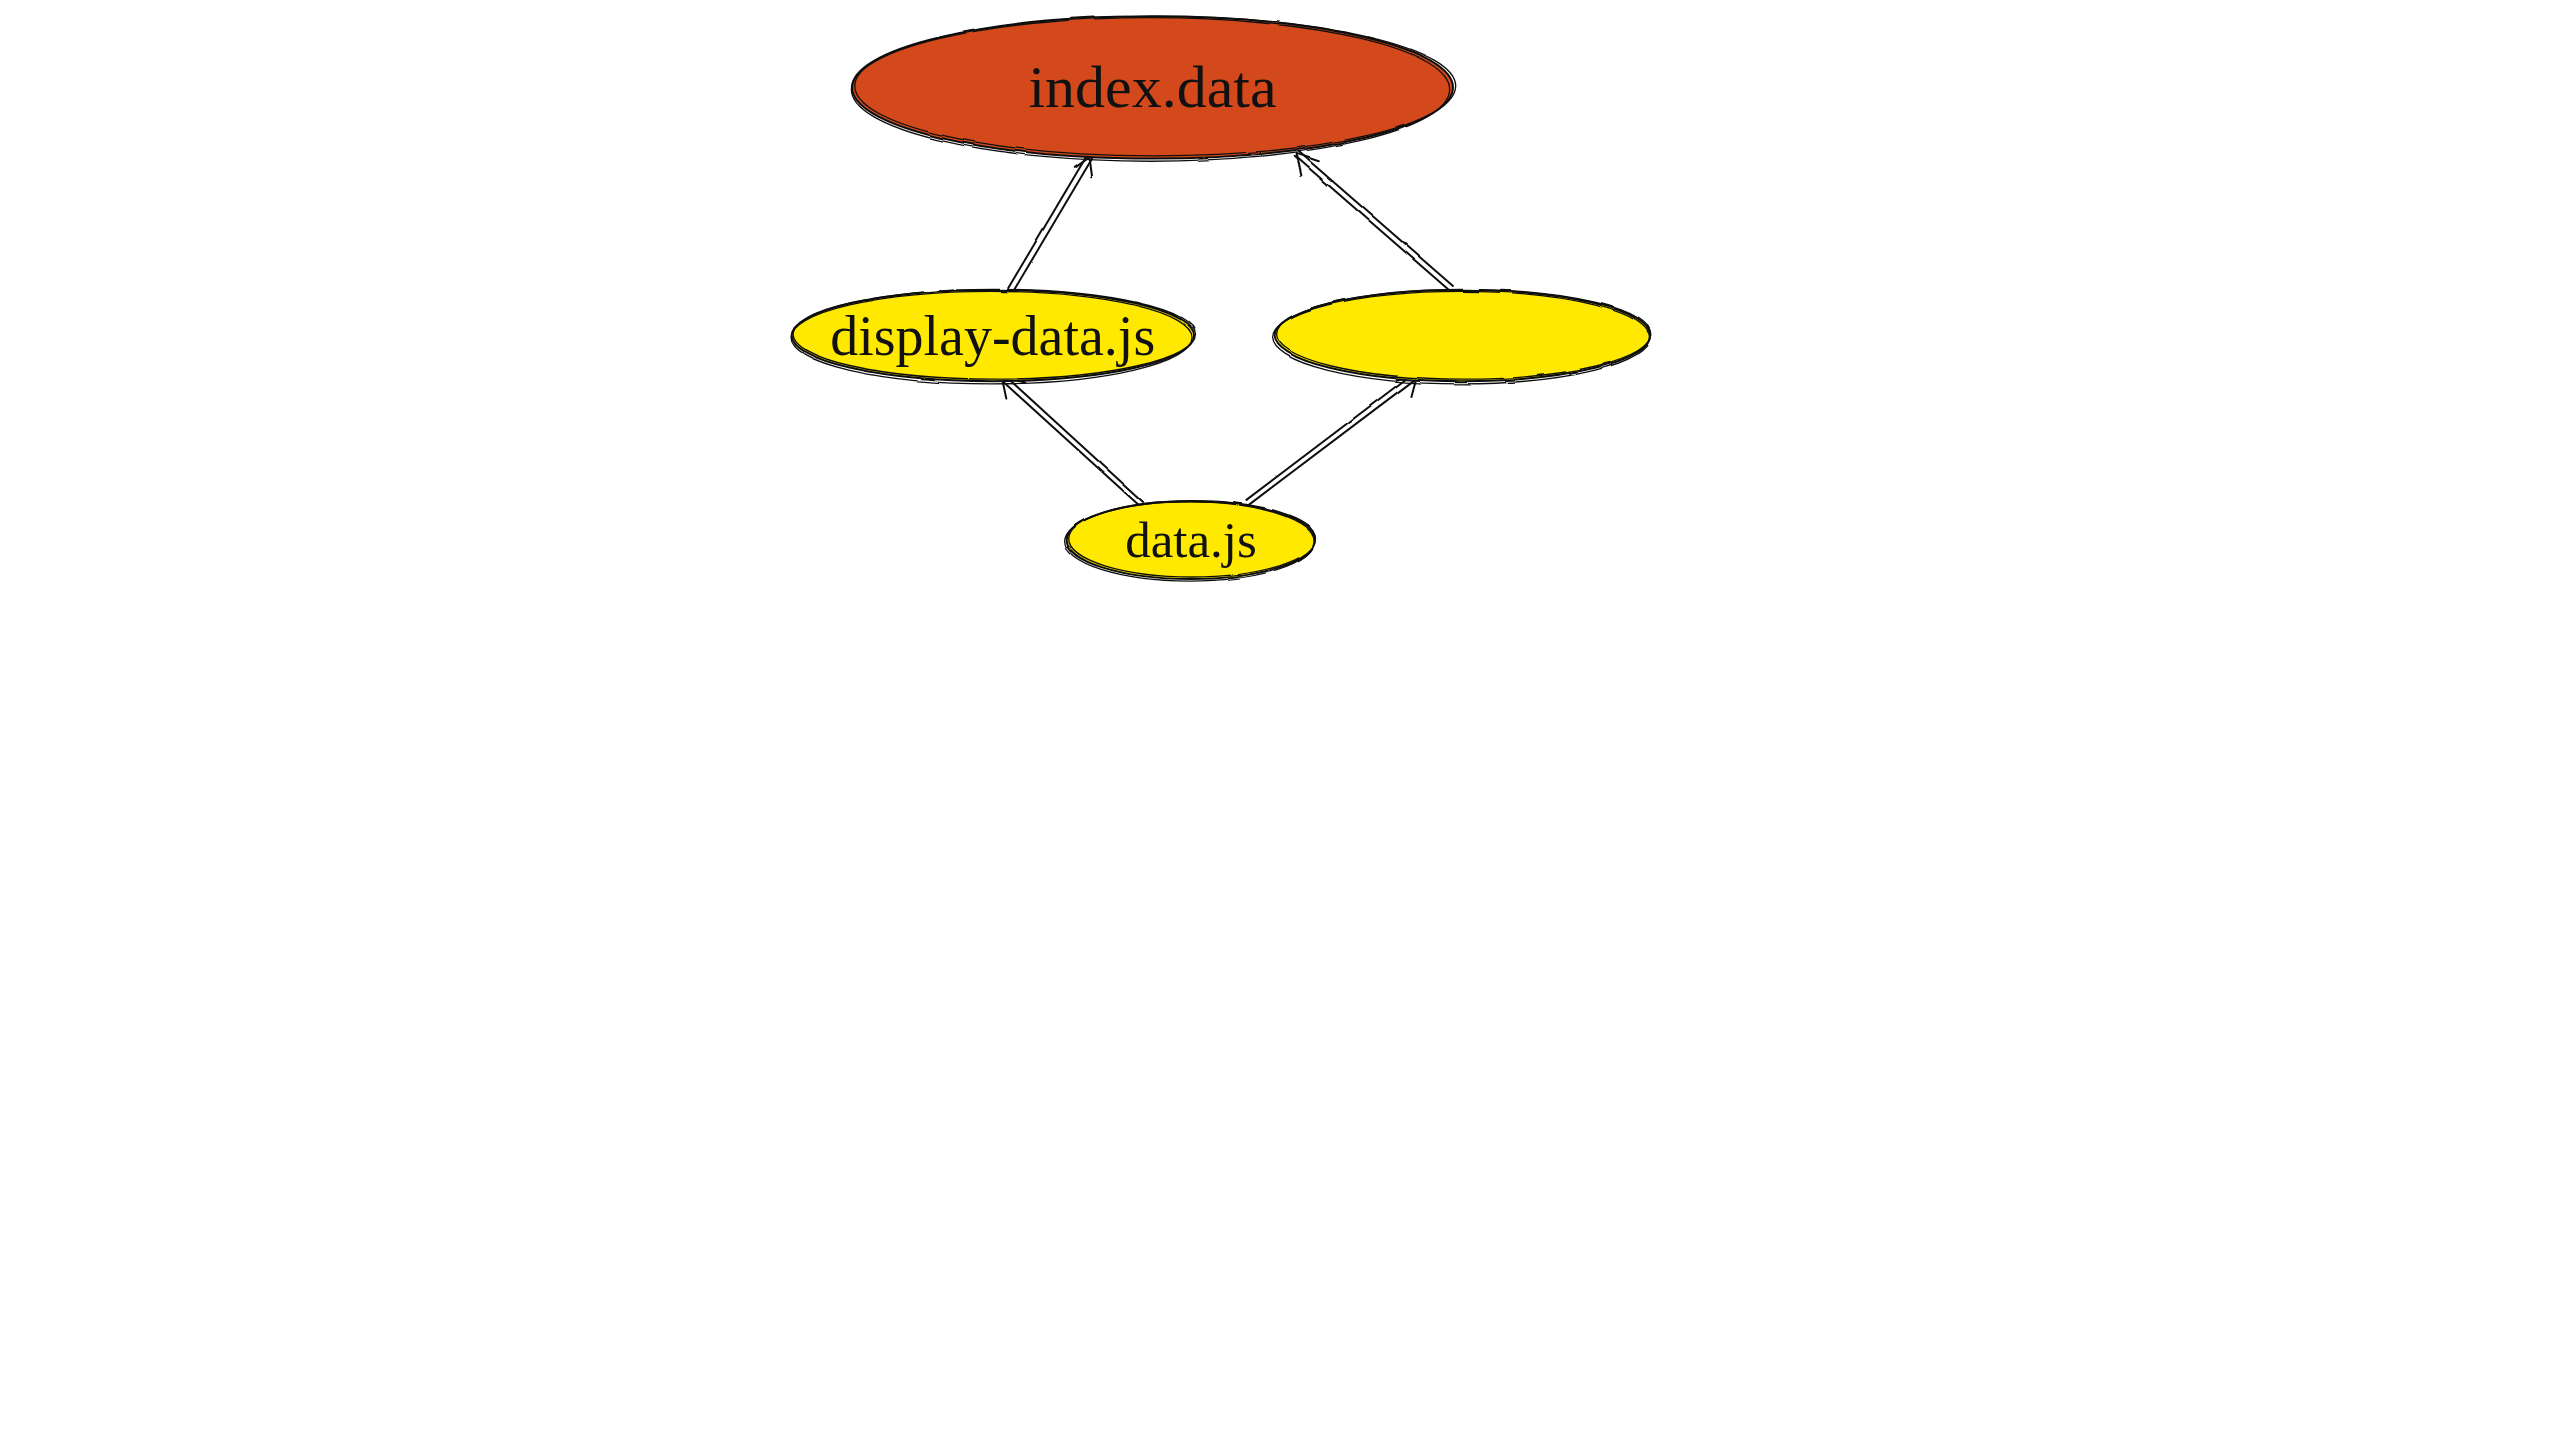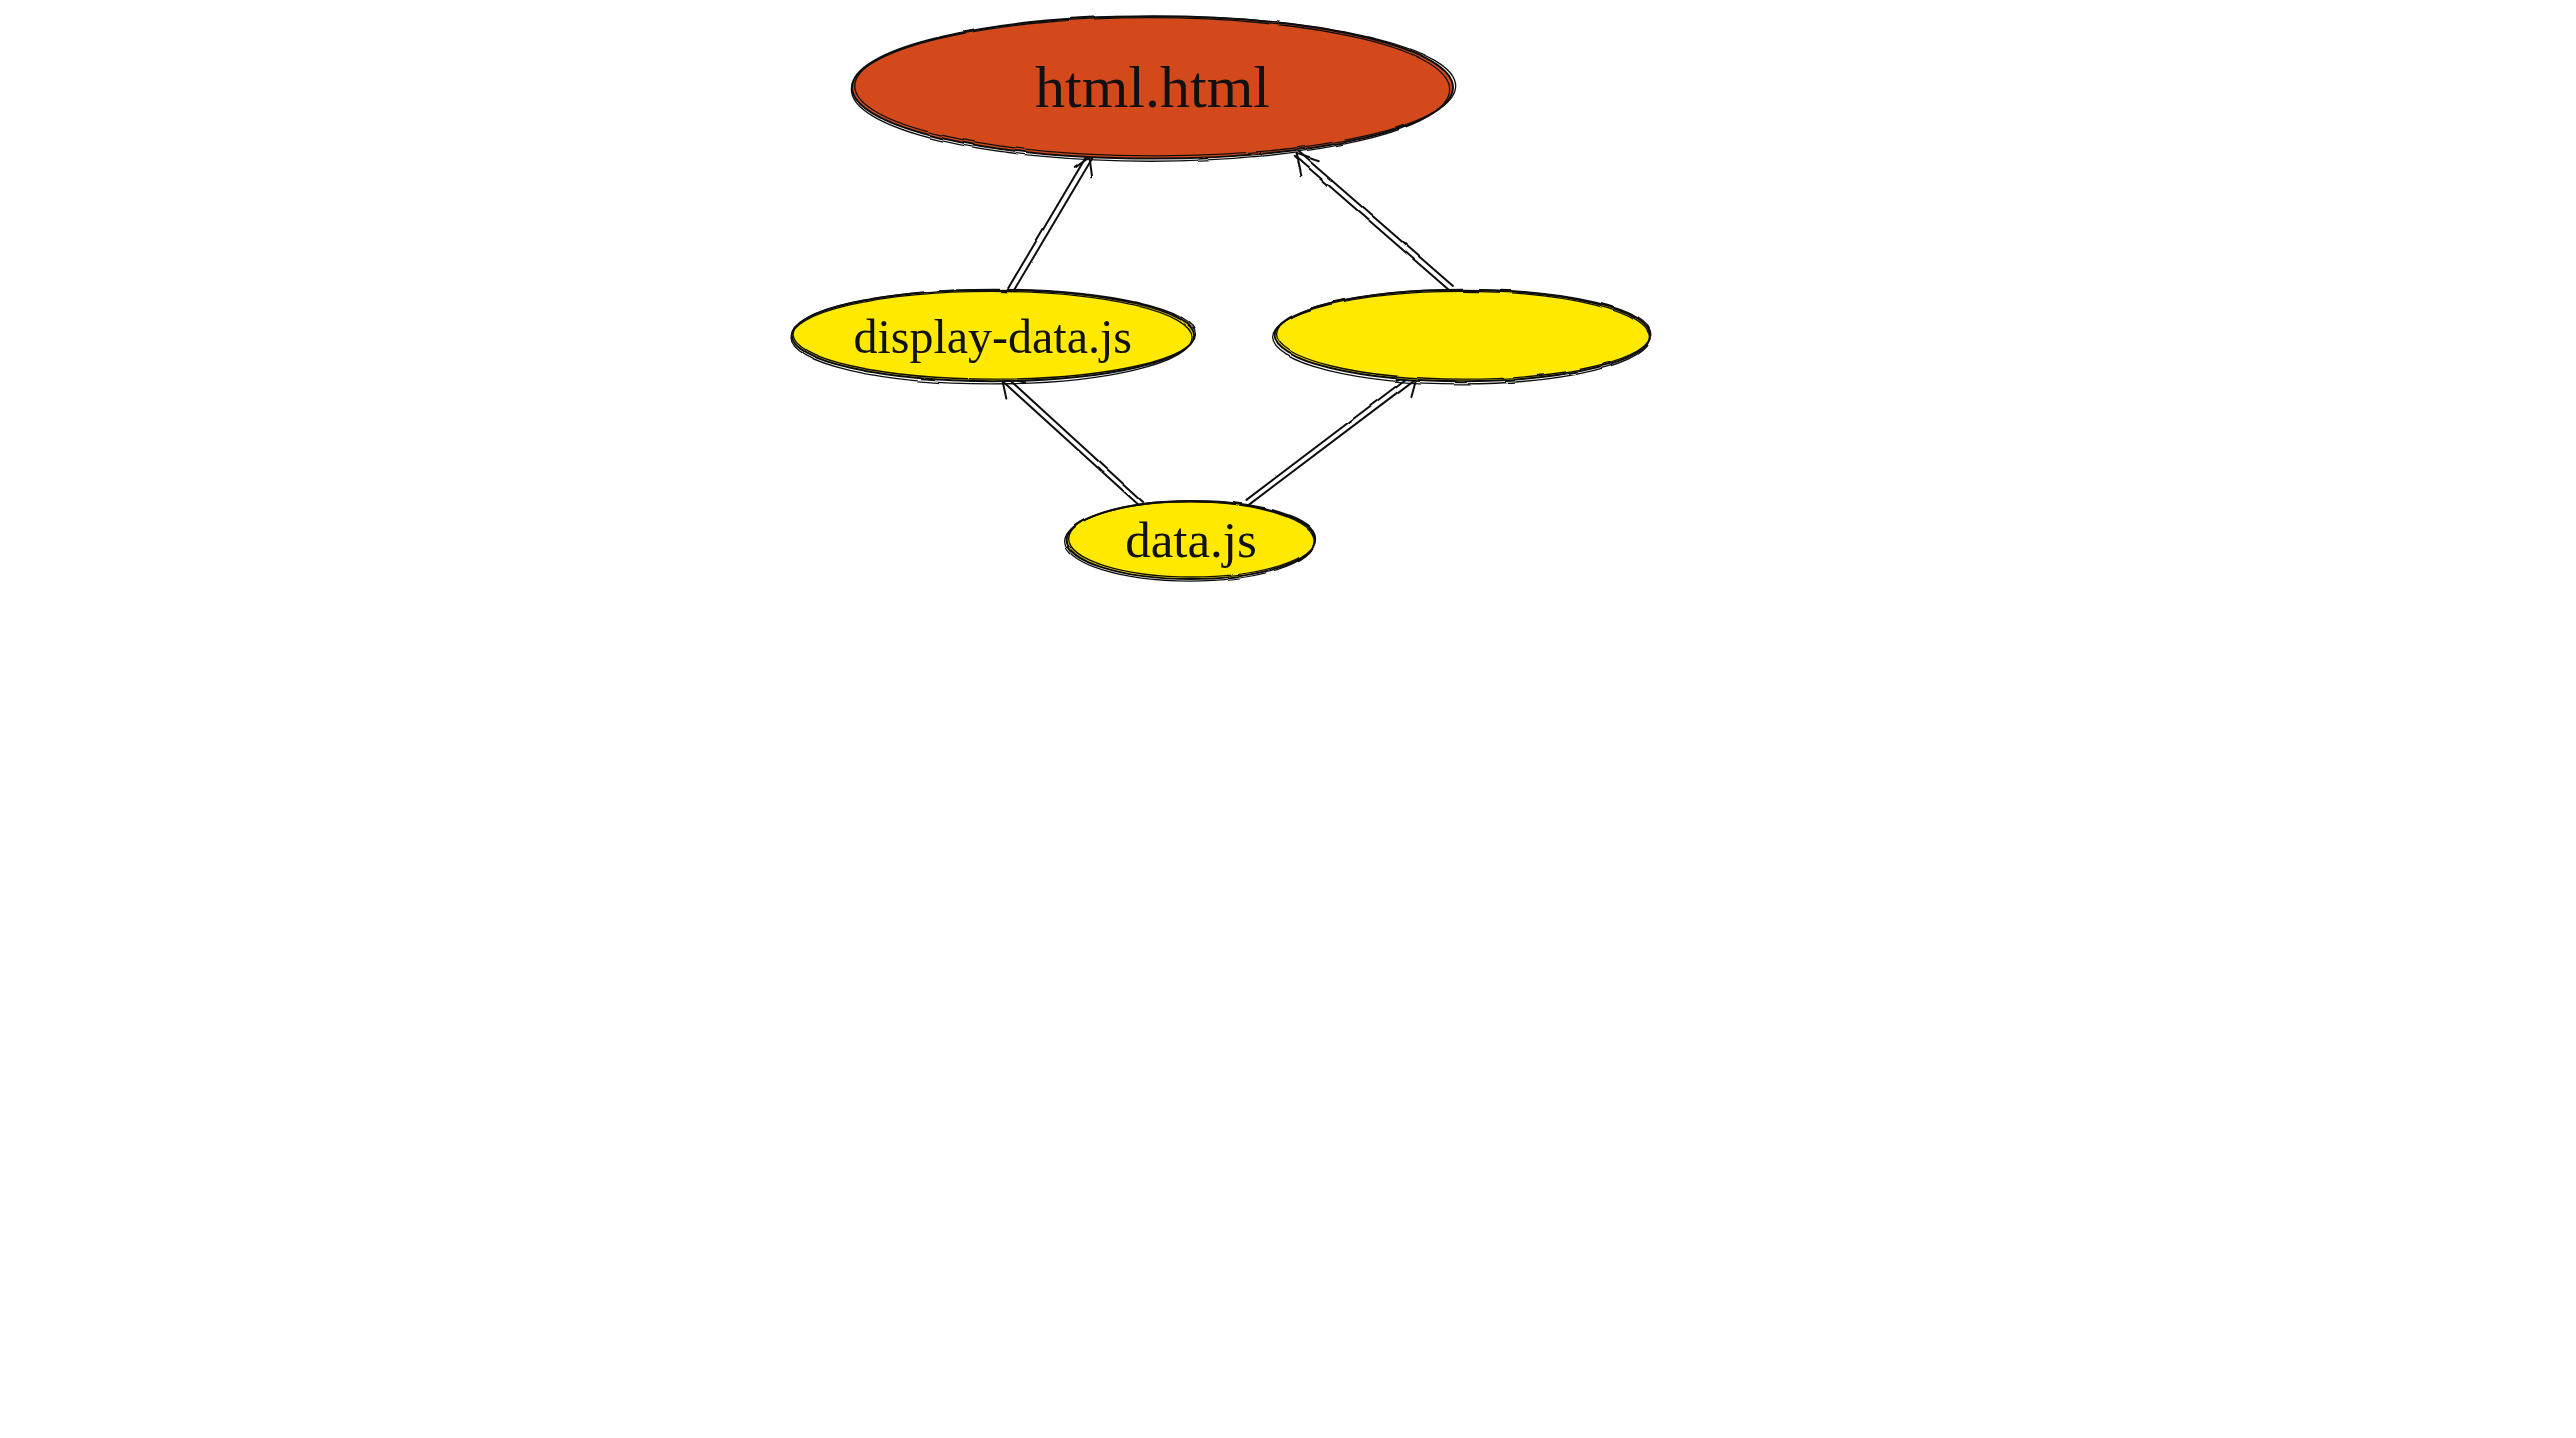--- a/index.html
+++ b/index.html
@@ -24,21 +24,21 @@
     width: 1006px;
     height: 584px;
     z-index: 0;
   }
   .node {
     position: absolute;
     display: flex;
     align-items: center;
     justify-content: center;
     z-index: 1;
-    font-size: 48px;
+    font-size: 56px;
     font-weight: 400;
     color: #111;
   }
   .node.big { font-size: 60px; }
   .node.small { font-size: 51px; }
   .label { white-space: nowrap; }
 </style>
 </head>
 <body>
 
@@ -107,21 +107,21 @@
 
     <g filter="url(#rough)">
       <ellipse cx="605" cy="805" rx="185" ry="58" fill="#ffe900"></ellipse>
       <ellipse cx="605" cy="805" rx="185" ry="58" fill="none" stroke="#111" stroke-width="3"></ellipse>
       <ellipse cx="607" cy="803" rx="184" ry="57" fill="none" stroke="#111" stroke-width="2"></ellipse>
       <ellipse cx="603" cy="807" rx="186" ry="59" fill="none" stroke="#111" stroke-width="2"></ellipse>
     </g>
   </svg>
 
   <div class="node big" style="left:67px; top:39px; width:601px; height:97px;">
-    <span class="label">html.html</span>
+    <span class="label">index.data</span>
   </div>
 
   <div class="node" style="left:6.7px; top:305px; width:402px; height:62px;">
     <span class="label">display-data.js</span>
   </div>
 
 
   <div class="node small" style="left:282px; top:510px; width:248px; height:60px;">
     <span class="label">data.js</span>
   </div>

